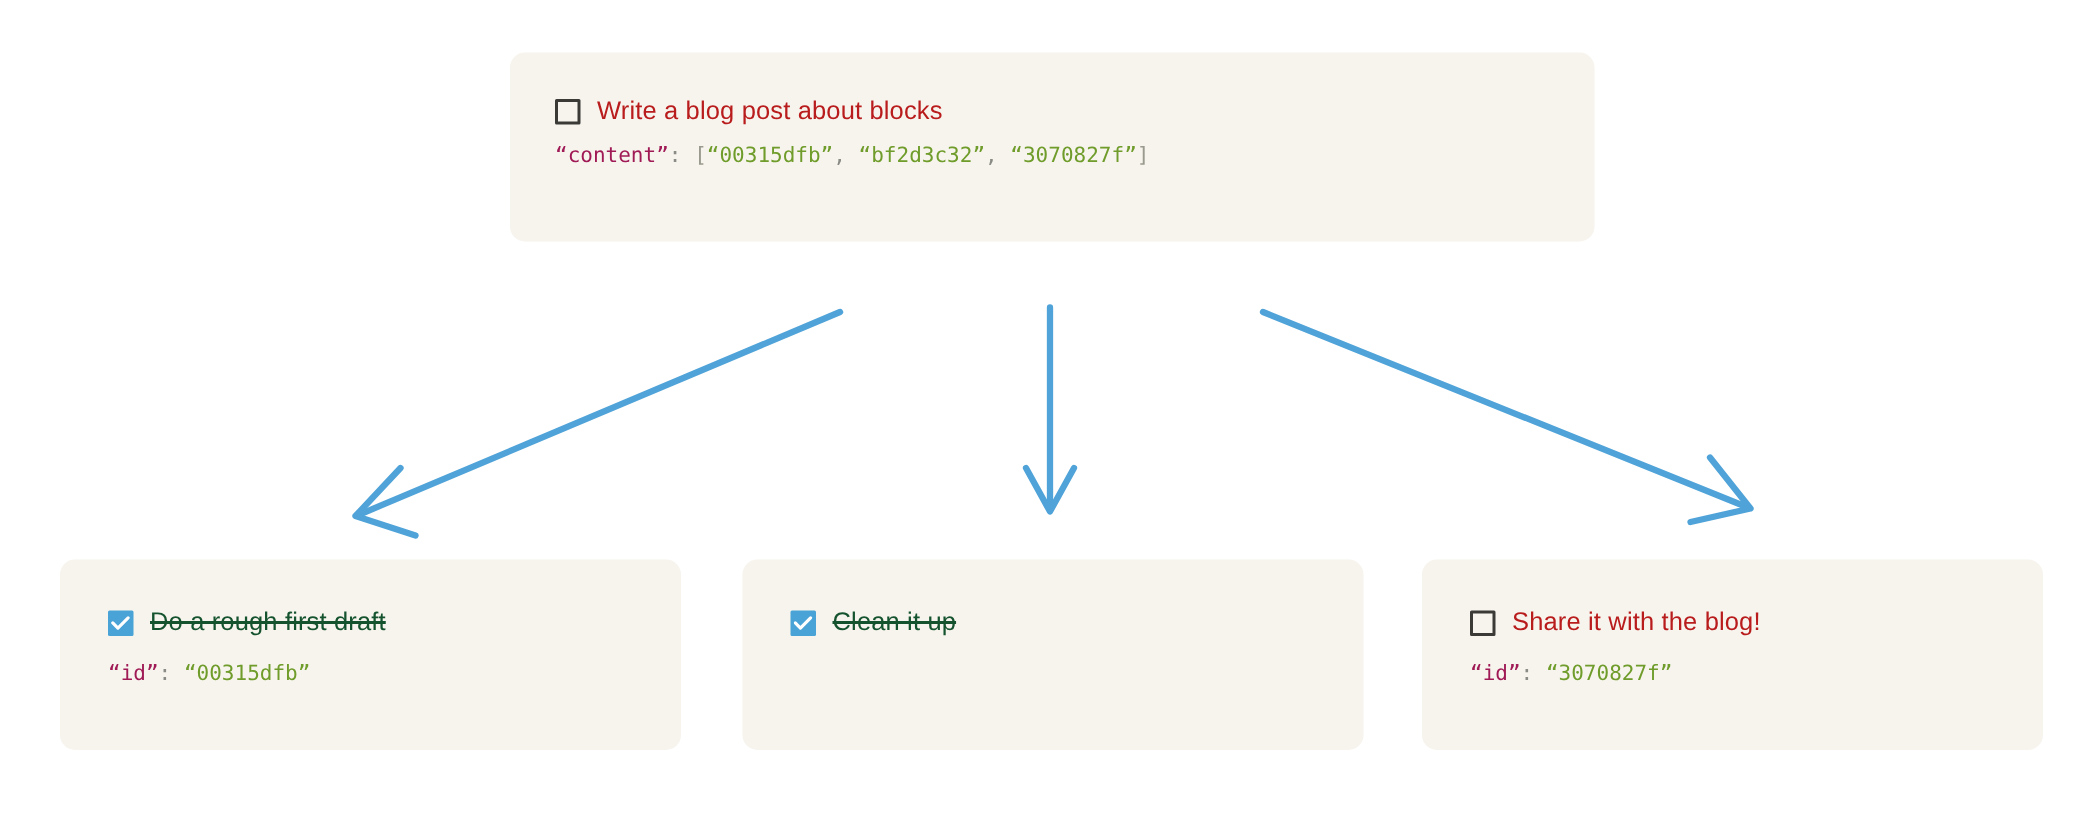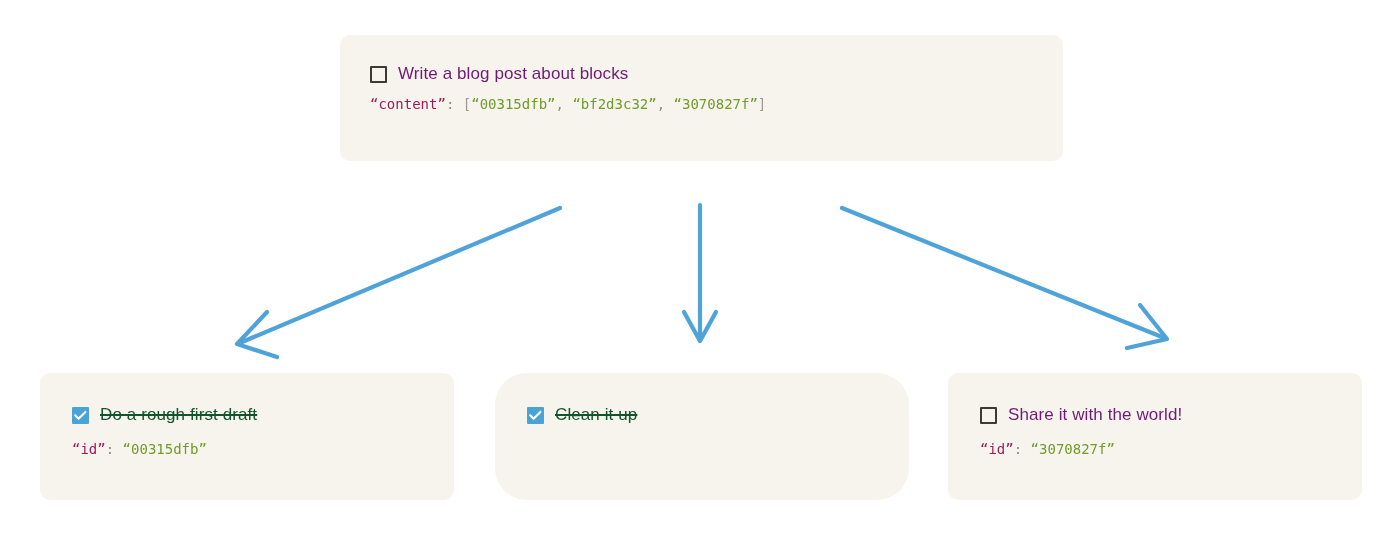--- a/index.html
+++ b/index.html
@@ -37,21 +37,21 @@
     height: 126px;
     padding: 26px 30px 0 30px;
   }
   .card-child {
     top: 373px;
     width: 414px;
     height: 127px;
     padding: 29px 32px 0 32px;
   }
   .card-child-1 { left: 40px; }
-  .card-child-2 { left: 495px; border-radius: 32px; }
+  .card-child-2 { left: 495px; }
   .card-child-3 { left: 948px; }
 
   
   .todo-line {
     display: flex;
     align-items: center;
     height: 26px;
   }
 
   .checkbox {
@@ -73,21 +73,21 @@
   }
   .checkbox.checked svg {
     position: absolute;
     left: 2px;
     top: 3px;
   }
 
   .todo-label {
     font-family: "Liberation Sans", sans-serif;
     font-size: 17px;
-    color: #701a75;
+    color: #b91c1c;
     letter-spacing: 0.1px;
     white-space: nowrap;
   }
   .todo-label.done {
     color: #14532d;
     text-decoration: line-through;
     text-decoration-thickness: 1.5px;
   }
 
   
@@ -156,21 +156,21 @@
           <path d="M1.2 5.3 L4.6 8.7 L11.4 1.9" fill="none" stroke="#ffffff" stroke-width="2.1" stroke-linecap="round" stroke-linejoin="round"></path>
         </svg>
       </span>
       <span class="todo-label done">Clean it up</span>
     </div>
   </div>
 
   <div class="card card-child card-child-3">
     <div class="todo-line">
       <span class="checkbox unchecked"></span>
-      <span class="todo-label">Share it with the world!</span>
+      <span class="todo-label">Share it with the blog!</span>
     </div>
     <div class="json-line">
       <span class="j-key">“</span><span class="j-key">id</span><span class="j-key">”</span><span class="j-punct">:</span><span class="j-punct">&nbsp;</span><span class="j-val">“</span><span class="j-val">3070827f</span><span class="j-val">”</span>
     </div>
   </div>
 
   <svg id="arrows" viewBox="0 0 1400 544">
     <g>
       <path class="arrow-stroke" d="M560 208 L242 342"></path>
       <path class="arrow-stroke" d="M267 312 L237 344 L277 357"></path>

